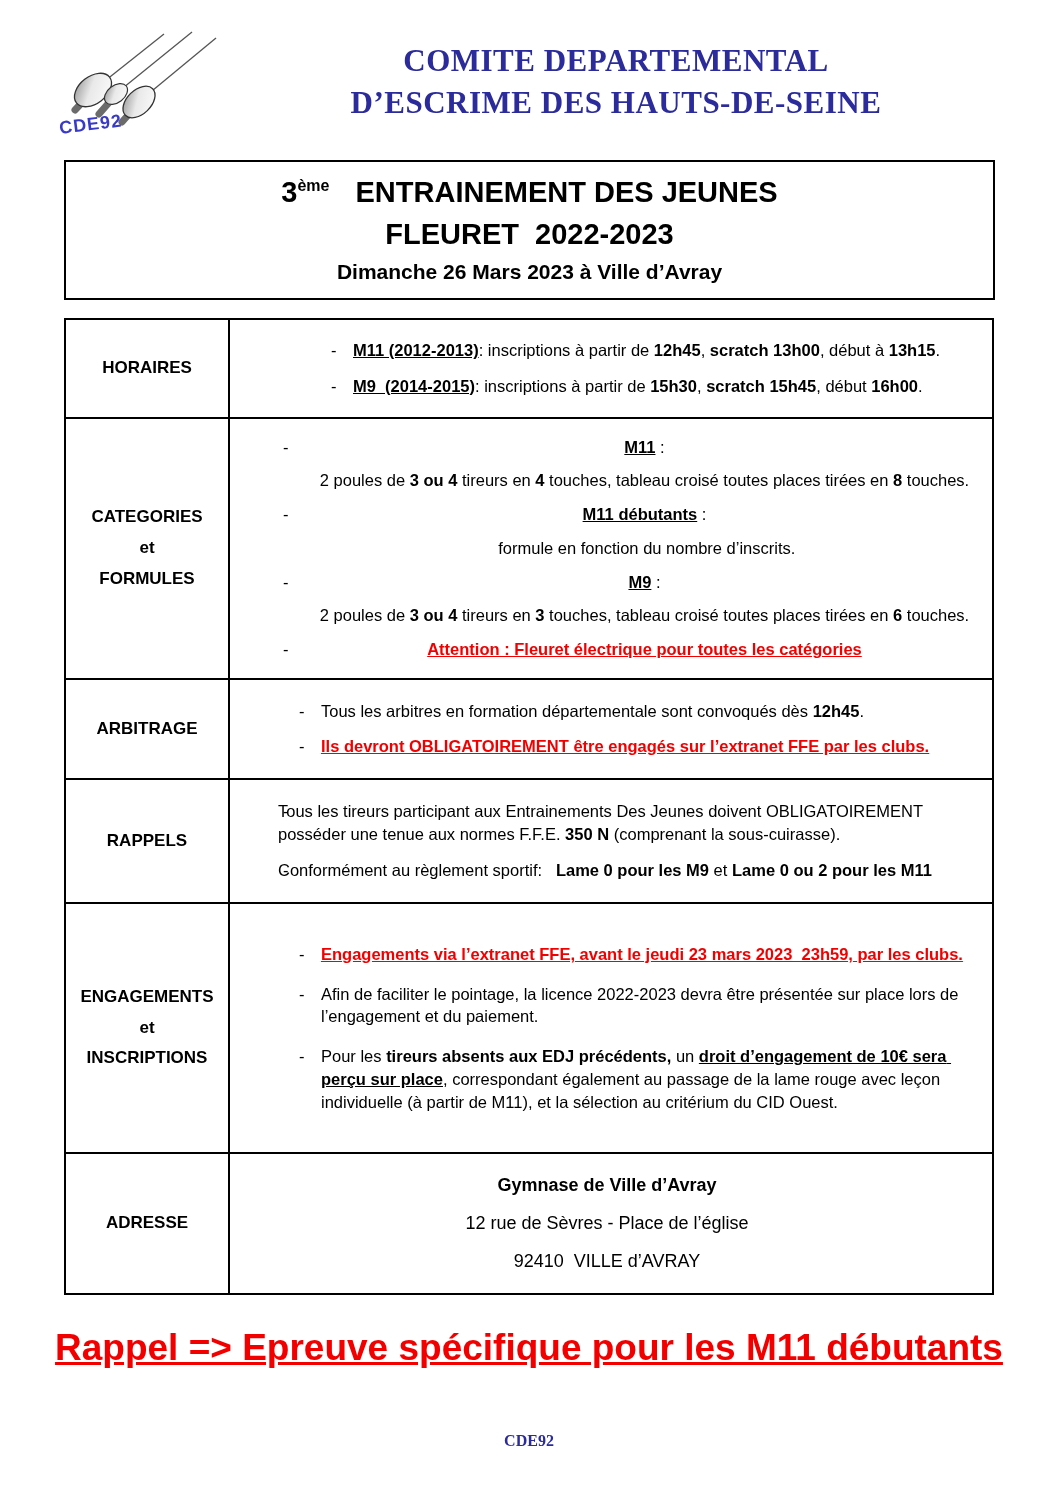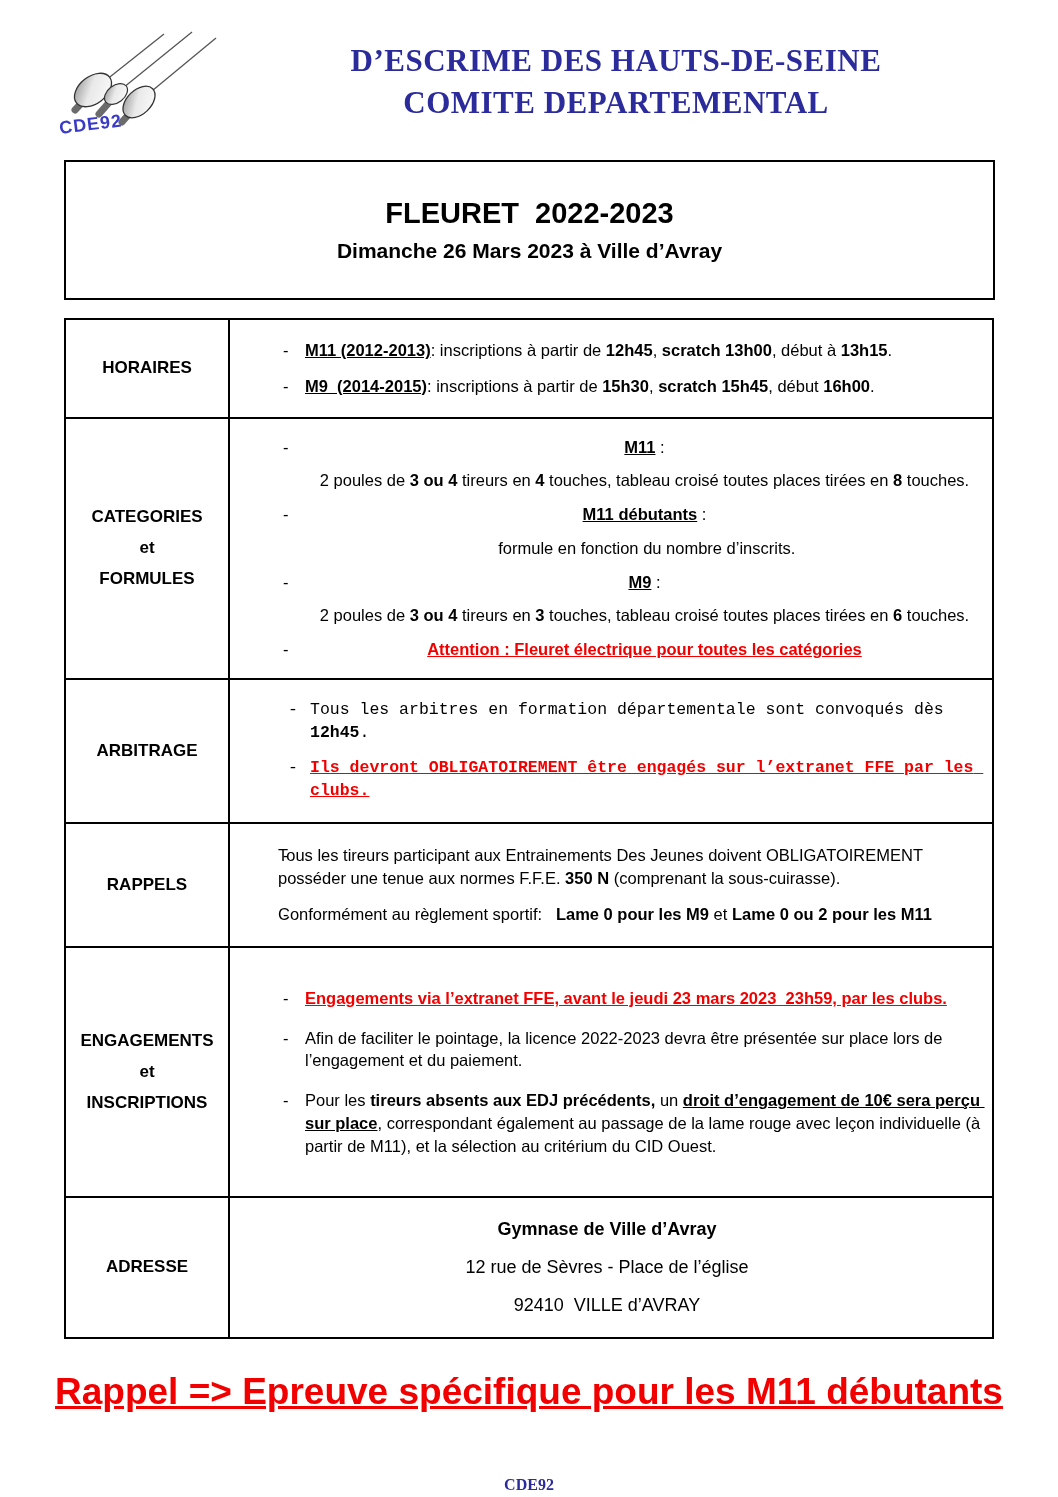--- a/index.html
+++ b/index.html
@@ -37,29 +37,29 @@
   table.info td{border:2px solid #000;vertical-align:middle;}
   td.label-cell{width:160px;text-align:center;font-weight:bold;font-size:17px;line-height:1.8;}
   td.content-cell{padding:6px 8px 6px 0;}
   .item{
     position:relative;padding-left:75px;font-size:16.5px;line-height:1.38;
     white-space:pre-wrap;margin:11px 0;
   }
   .item.dashed::before{content:"-";position:absolute;left:53px;top:0;}
   .item.cont{margin-top:2px;}
   .item.centered{padding:0;text-align:center;}
-  .row-horaires .content-cell{height:78px;}
+  .row-horaires .content-cell{height:78px;padding-left:48px;}
   .row-horaires .item{margin:13px 0;}
   .row-categories-formules .content-cell{height:229px;text-align:center;}
   .row-arbitrage .content-cell{height:86px;}
-  .row-arbitrage .item{margin:13px 5px;font-family:Liberation Mono, monospace;}
+  .row-arbitrage .item{margin:13px 16px;}
   .row-rappels .content-cell{height:110px;}
   .row-rappels .item{margin:14px 0;padding-left:48px;}
   .row-engagements-inscriptions .content-cell{height:236px;}
-  .row-engagements-inscriptions .item{margin:17px 0;}
+  .row-engagements-inscriptions .item{margin:17px 16px;}
   .row-adresse .content-cell{height:114px;}
   .row-adresse .item{font-size:18px;margin:13px 0;}
   .row-facebook .content-cell{height:59px;}
   .row-facebook .item{font-size:20px;}
   .fb-wrap{display:flex;justify-content:center;align-items:center;}
 
   
   .rappel{
     margin-top:32px;text-align:center;font-size:37px;font-weight:bold;
     color:var(--red,#f20000);text-decoration:underline;
@@ -92,26 +92,27 @@
         <line x1="69" y1="74" x2="55" y2="90"></line>
         <line x1="92" y1="82" x2="78" y2="98"></line>
       </g>
       <ellipse cx="49" cy="66" rx="21" ry="13.5" fill="url(#gGuard)" stroke="#333" stroke-width="1.3" transform="rotate(-38 49 66)"></ellipse>
       <ellipse cx="72" cy="70" rx="13" ry="8.5" fill="url(#gGuard)" stroke="#333" stroke-width="1.2" transform="rotate(-38 72 70)"></ellipse>
       <ellipse cx="95" cy="78" rx="19" ry="12" fill="url(#gGuard)" stroke="#333" stroke-width="1.3" transform="rotate(-44 95 78)"></ellipse>
       <text x="16" y="110" transform="rotate(-7 16 110)" font-family="Liberation Sans, sans-serif" font-size="18" font-weight="bold" letter-spacing="1" fill="#3a3ac8">CDE92</text>
     </svg>
   </div>
   <div class="org-name">
+    <div>COMITE DEPARTEMENTAL</div>
     <div>D’ESCRIME DES HAUTS-DE-SEINE</div>
-    <div>COMITE DEPARTEMENTAL</div>
   </div>
 </div>
 
 <div class="title-box">
+  <div class="t-line12 t-line1"><span>3</span><sup>ème</sup><span class="t1-rest">ENTRAINEMENT DES JEUNES</span></div>
   <div class="t-line12">FLEURET  2022-2023</div>
   <div class="t-line3">Dimanche 26 Mars 2023 à Ville d’Avray</div>
 </div>
 
 <table class="info">
   <tbody id="table-body">
       <tr class="row-horaires">
         <td class="label-cell">
           <div>HORAIRES</div>
         </td>

